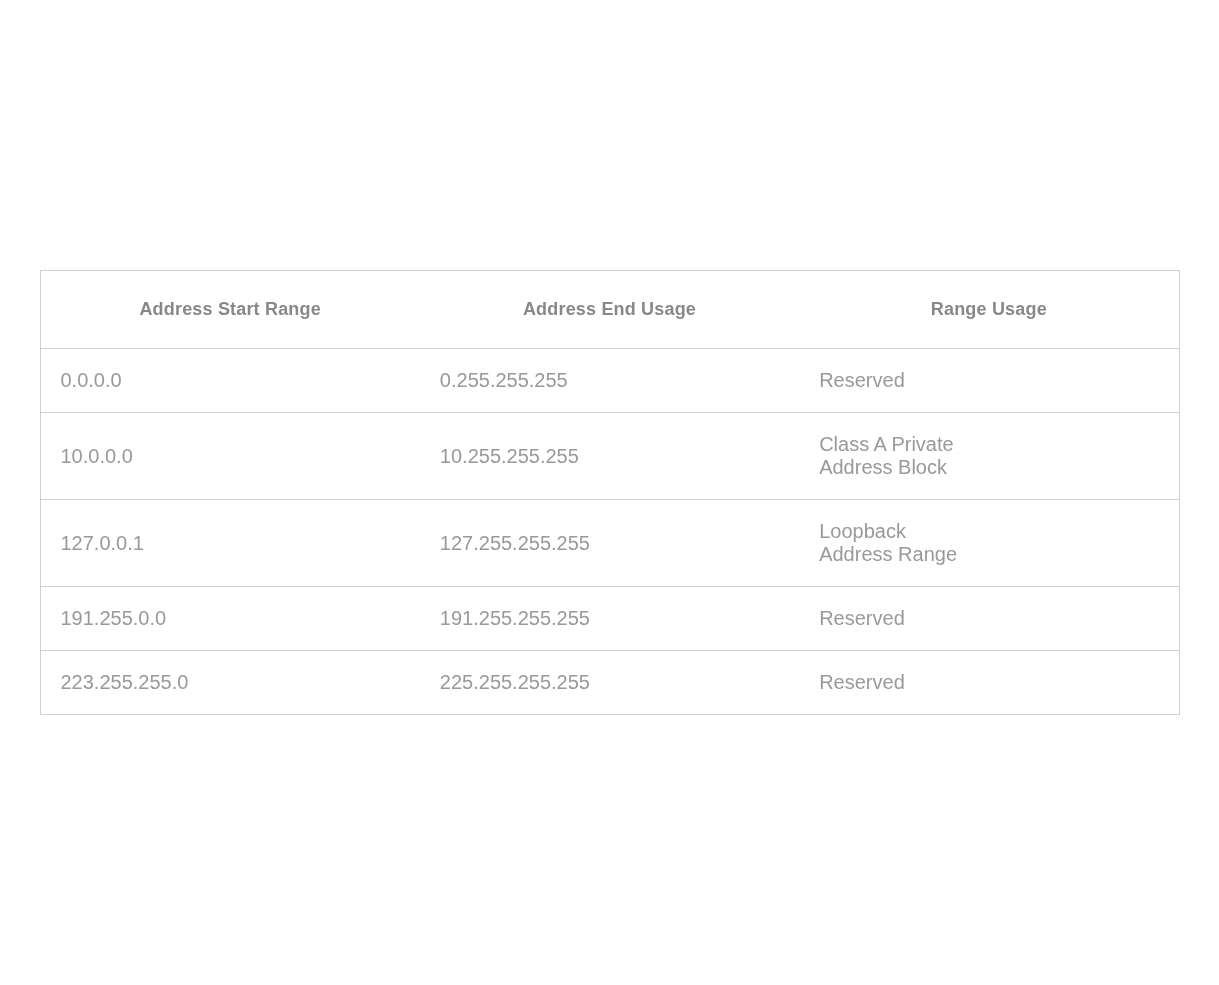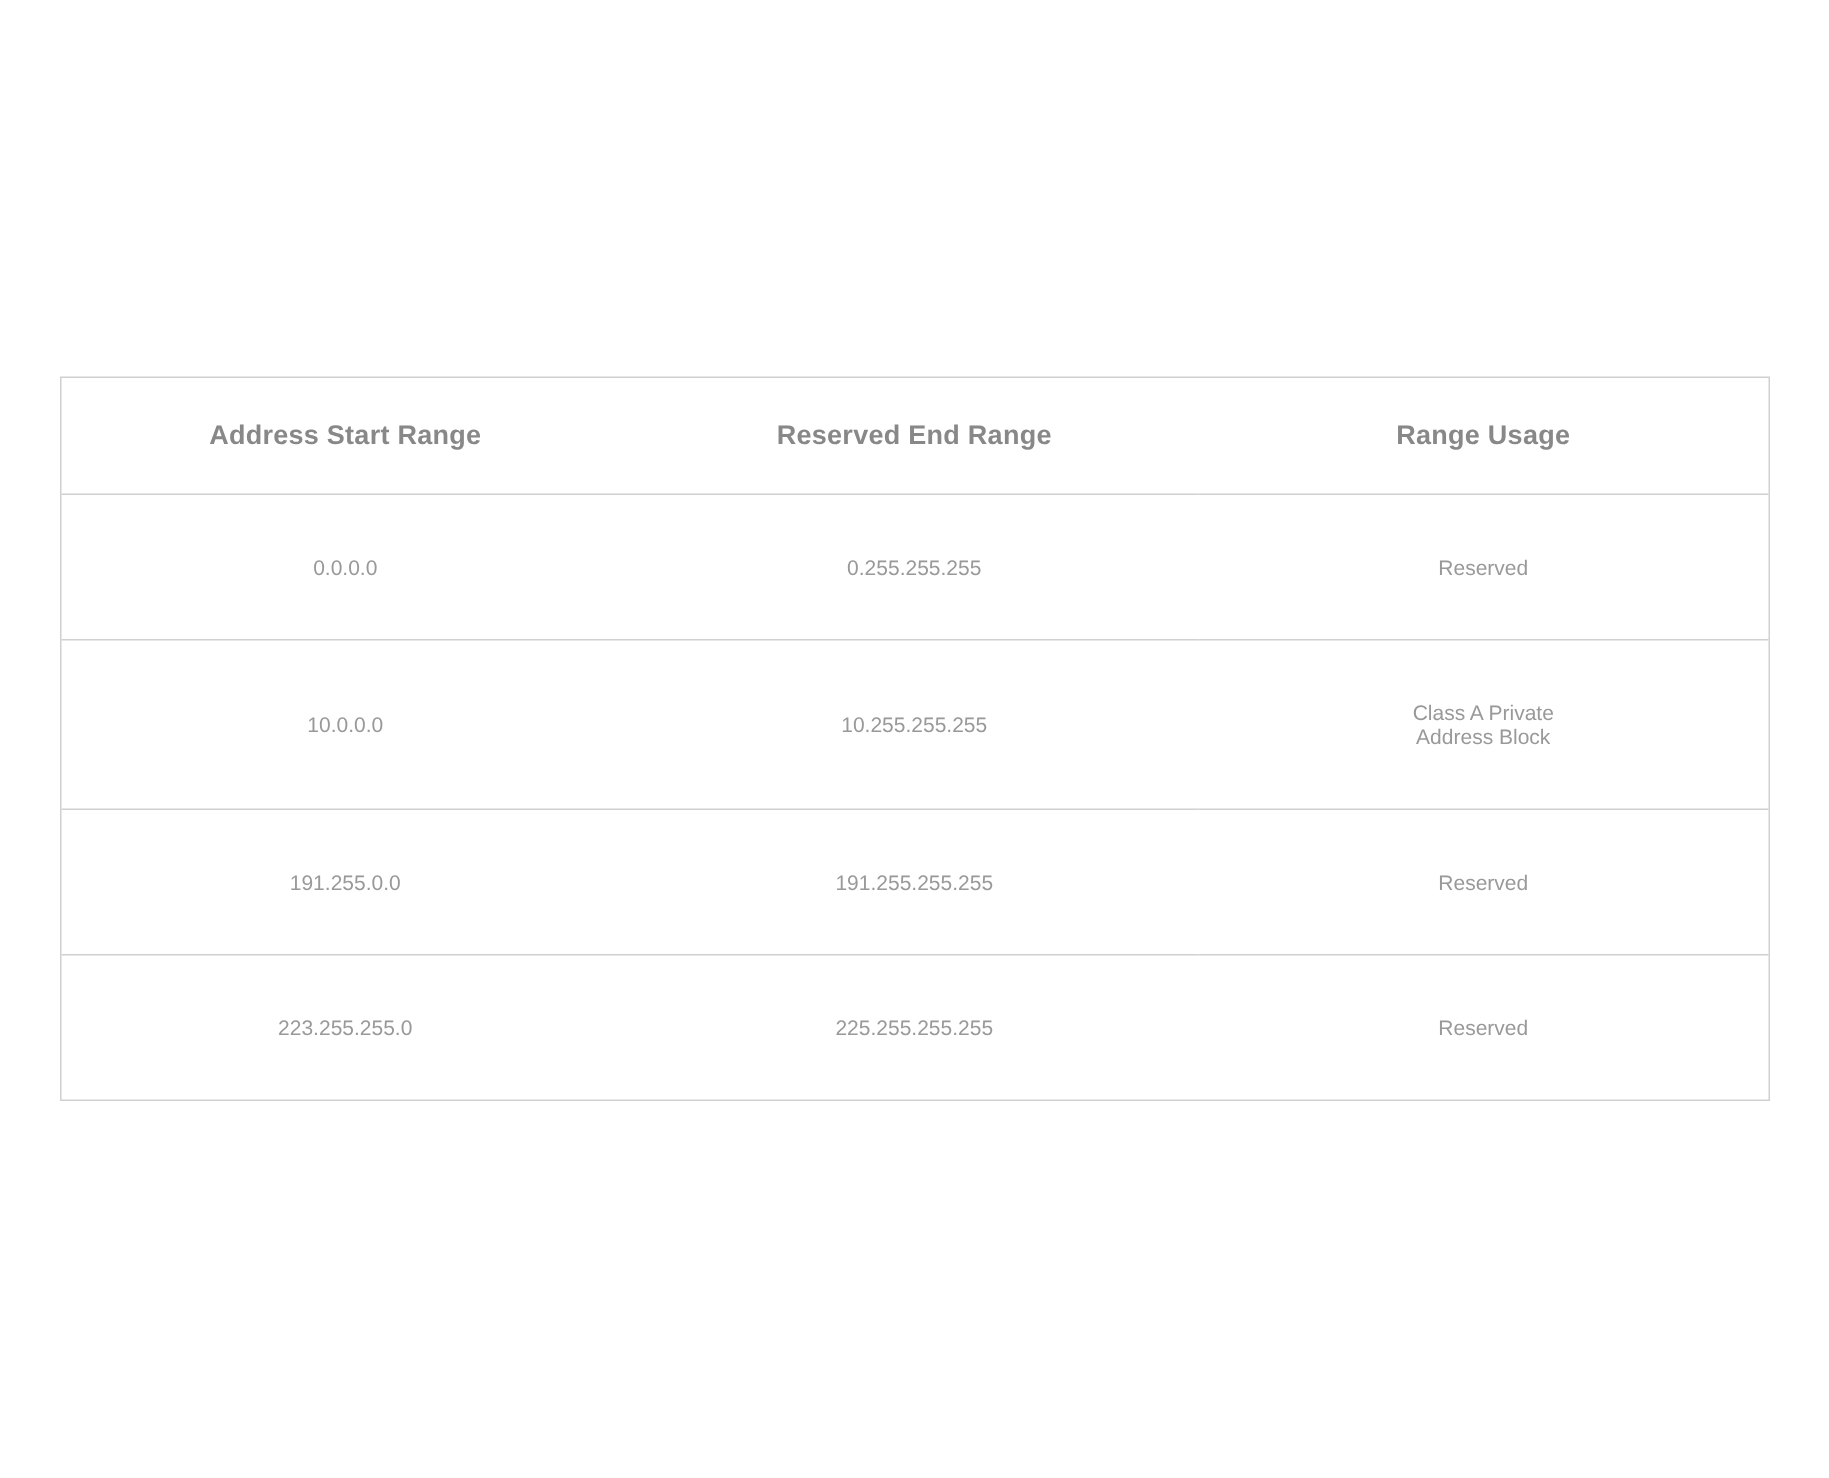--- a/index.html
+++ b/index.html
@@ -43,23 +43,23 @@
 
     tbody tr {
       border-bottom: 1.5px solid #d0d0d0;
     }
 
     tbody tr:last-child {
       border-bottom: none;
     }
 
     tbody td {
-      padding: 40px 20px;
-      text-align: center;
-      font-size: 14px;
+      padding: 20px 20px;
+      text-align: left;
+      font-size: 20px;
       color: #999999;
       font-weight: 400;
     }
 
     col.col-start { width: 33.33%; }
     col.col-end   { width: 33.33%; }
     col.col-usage { width: 33.33%; }
   </style>
 </head>
 <body>
@@ -67,34 +67,39 @@
 <div class="table-wrapper">
   <table>
     <colgroup>
       <col class="col-start">
       <col class="col-end">
       <col class="col-usage">
     </colgroup>
     <thead>
       <tr>
         <th>Address Start Range</th>
-        <th>Reserved End Range</th>
+        <th>Address End Usage</th>
         <th>Range Usage</th>
       </tr>
     </thead>
     <tbody id="table-body">
     <tr>
           <td>0.0.0.0</td>
           <td>0.255.255.255</td>
           <td>Reserved</td>
         </tr>
         <tr>
           <td>10.0.0.0</td>
           <td>10.255.255.255</td>
           <td>Class A Private<br>Address Block</td>
+        </tr>
+        <tr>
+          <td>127.0.0.1</td>
+          <td>127.255.255.255</td>
+          <td>Loopback<br>Address Range</td>
         </tr>
         <tr>
           <td>191.255.0.0</td>
           <td>191.255.255.255</td>
           <td>Reserved</td>
         </tr>
         <tr>
           <td>223.255.255.0</td>
           <td>225.255.255.255</td>
           <td>Reserved</td>

